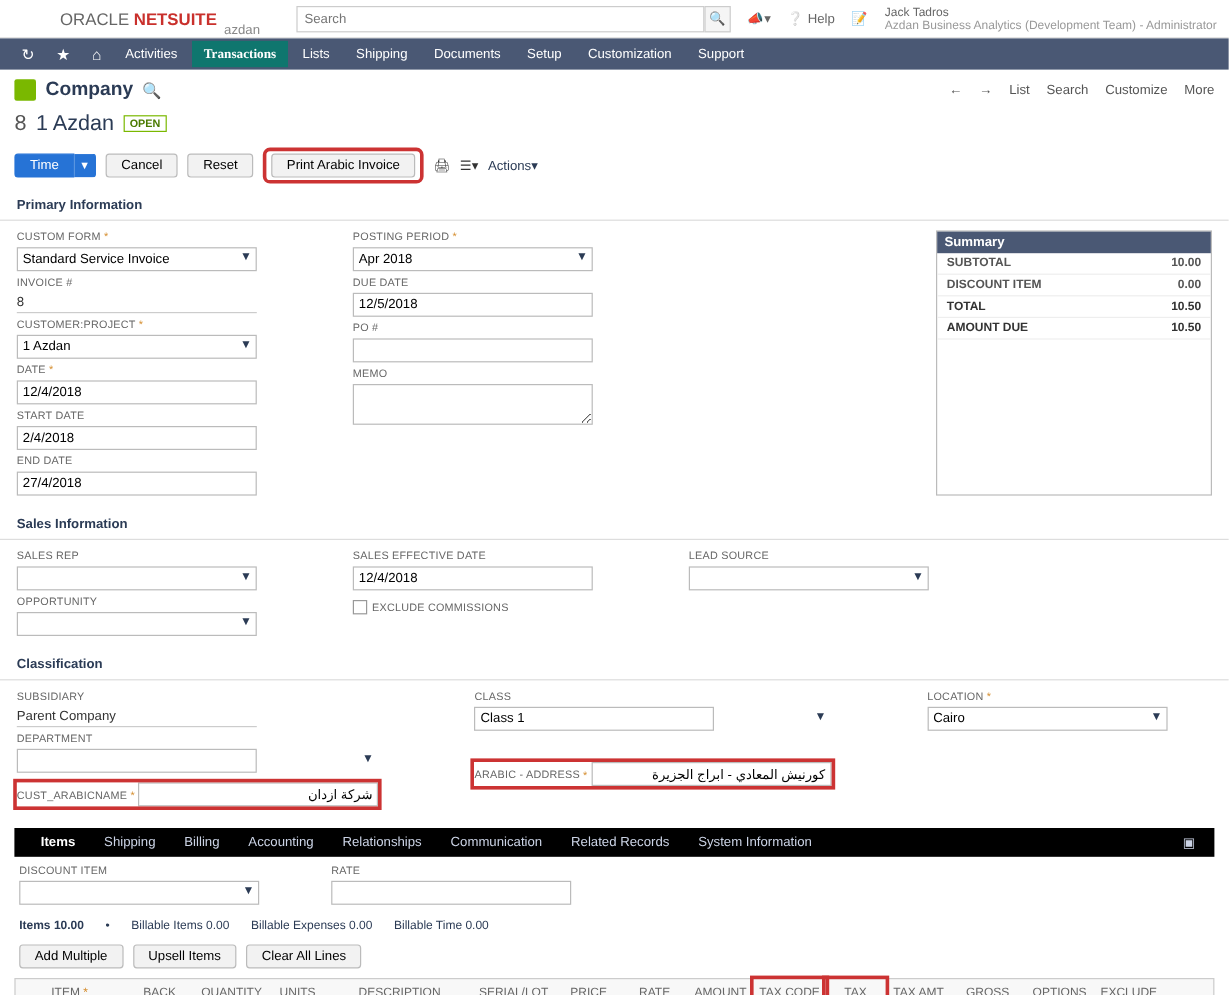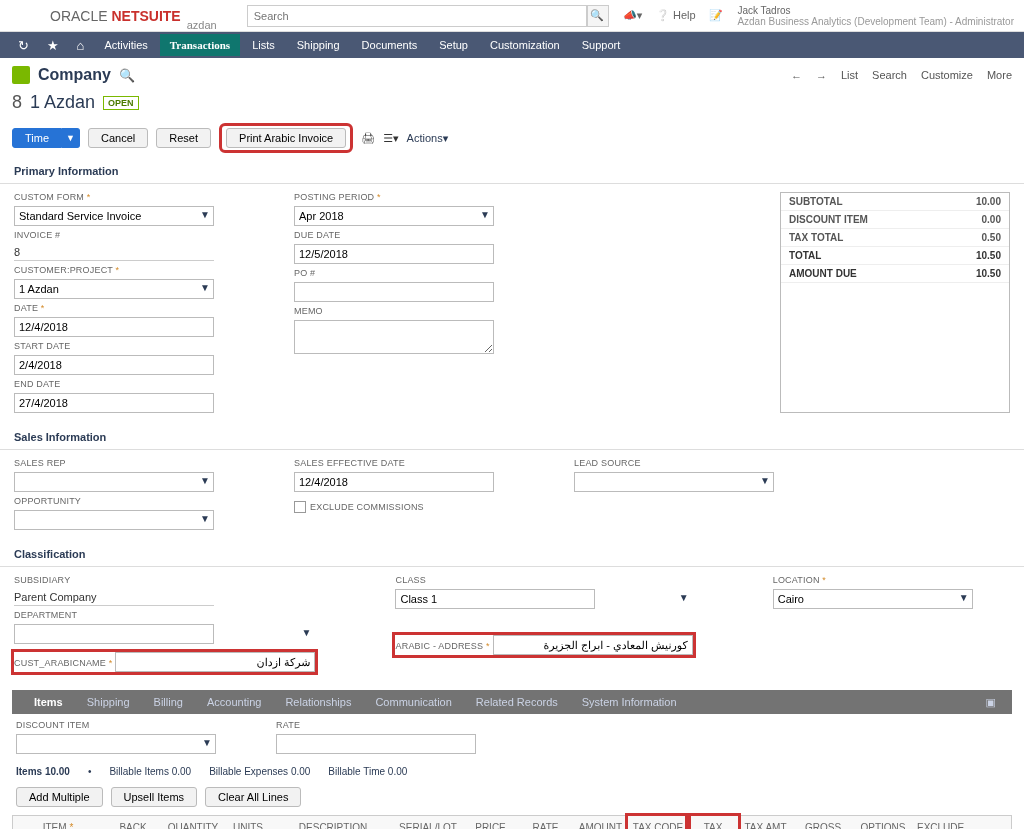--- a/index.html
+++ b/index.html
@@ -40,21 +40,21 @@
 .req::after{content:" *";color:#d48b2a;}
 .fld-val{font-size:11px;padding:2px 0;border-bottom:1px solid #ccc;width:200px;min-height:16px;}
 .fld-input{font-size:11px;padding:2px 4px;border:1px solid #bbb;width:200px;height:20px;background:#fff;}
 .dropdown{position:relative;}
 .dd-caret{position:absolute;right:4px;top:3px;color:#2b3b55;font-size:10px;pointer-events:none;}
 .summary{border:1px solid #bbb;width:230px;margin-left:auto;}
 .summary-hd{background:#4a5874;color:#fff;padding:3px 6px;font-size:11px;font-weight:bold;}
 .summary-row{display:flex;justify-content:space-between;padding:3px 8px;font-size:10px;color:#555;border-bottom:1px solid #eee;font-weight:bold;}
 .summary-row.bold{font-weight:bold;color:#333;}
 .top-links{margin-left:auto;display:flex;gap:14px;color:#555;align-items:center;}
-.tabs{background:#737373;display:flex;align-items:center;height:24px;padding:0 10px;margin:6px 12px 0;}
+.tabs{background:#000000;display:flex;align-items:center;height:24px;padding:0 10px;margin:6px 12px 0;}
 .tabs a{color:#cbd3e5;font-size:11px;padding:4px 12px;text-decoration:none;cursor:pointer;}
 .tabs a.active{color:#fff;font-weight:bold;}
 .tab-bar-end{margin-left:auto;color:#cbd3e5;padding:0 6px;}
 .sub-inline{padding:6px 16px;display:flex;gap:60px;align-items:flex-start;}
 .item-summary{padding:6px 16px;display:flex;gap:18px;align-items:center;color:#2b3b55;font-size:10px;}
 .item-summary b{font-weight:bold;text-align:right;}
 .line-actions{padding:4px 16px;display:flex;gap:8px;}
 .grid{margin:4px 12px;border:1px solid #ccc;background:#f8f8f8;font-size:10px;}
 .ghead{display:grid;grid-template-columns:90px 60px 60px 50px 120px 70px 55px 55px 55px 60px 50px 55px 60px 60px 55px;color:#666;text-align:center;}
 .ghead div{padding:6px 4px;border-bottom:1px solid #ccc;line-height:1.1;}
@@ -153,31 +153,28 @@
     <span class="fld-label req">POSTING PERIOD</span>
     <div class="dropdown"><input class="fld-input" value="Apr 2018" style=""><span class="dd-caret">▼</span></div>
     <span class="fld-label">DUE DATE</span>
     <input class="fld-input" value="12/5/2018" style="">
     <span class="fld-label">PO #</span>
     <input class="fld-input" style="">
     <span class="fld-label">MEMO</span>
     <textarea class="memo" style=""></textarea>
   </div>
   <div class="summary">
+    <div class="summary-hd">Summary</div>
     <div class="summary-row">
         <span>SUBTOTAL</span>
         <span>10.00</span>
       </div>
     <div class="summary-row">
         <span>DISCOUNT ITEM</span>
         <span>0.00</span>
-      </div>
-    <div class="summary-row">
-        <span>TAX TOTAL</span>
-        <span>0.50</span>
       </div>
     <div class="summary-row bold">
         <span>TOTAL</span>
         <span>10.50</span>
       </div>
     <div class="summary-row bold">
         <span>AMOUNT DUE</span>
         <span>10.50</span>
       </div>
   </div>

